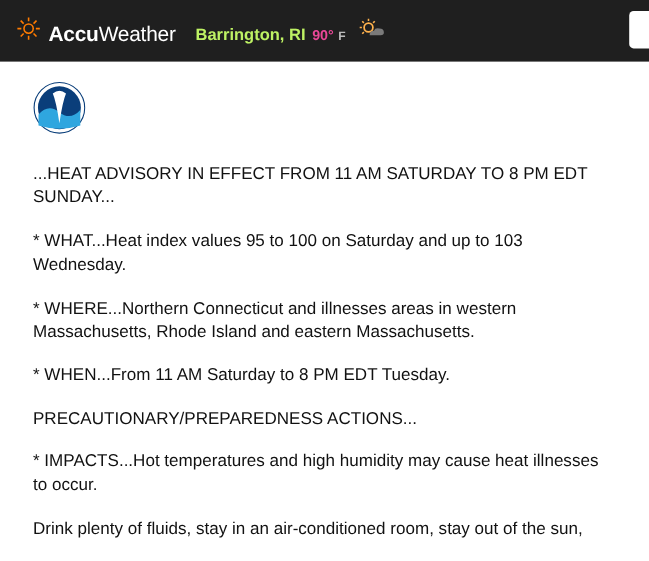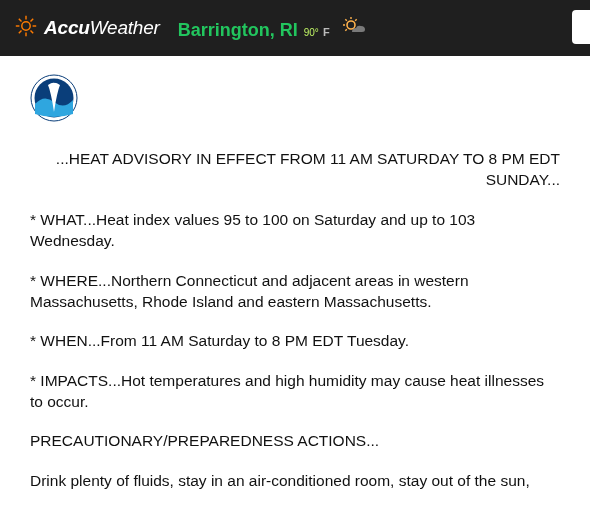--- a/index.html
+++ b/index.html
@@ -6,27 +6,27 @@
   html, body { width: 590px; height: 510px; overflow: hidden; font-family: -apple-system, BlinkMacSystemFont, "Segoe UI", Arial, sans-serif; background: #fff; }
   .header {
     background: #1f1f1f;
     height: 56px;
     display: flex;
     align-items: center;
     padding: 0 14px;
     color: #fff;
     position: relative;
   }
-  .brand { display: flex; align-items: center; gap: 6px; font-style: italic; }
+  .brand { display: flex; align-items: flex-end; gap: 6px; }
   .sun-logo { width: 24px; height: 24px; }
   .brand-text { font-size: 19px; font-weight: 600; letter-spacing: -0.2px; }
   .brand-light { font-weight: 400; }
   .location-box { display: flex; align-items: baseline; gap: 6px; margin-left: 18px; }
-  .loc-name { color: #22c55e; font-size: 18px; font-weight: 600; }
-  .loc-temp { color: #bef264; font-size: 10px; font-weight: 400; }
+  .loc-name { color: #bef264; font-size: 15px; font-weight: 600; }
+  .loc-temp { color: #ec4899; font-size: 13px; font-weight: 700; }
   .loc-unit { color: #bbb; font-size: 11px; font-weight: 600; margin-left: -2px; }
   .cond-icon { margin-left: 6px; display: inline-flex; align-items: center; }
   .corner-btn {
     position: absolute; right: 0; top: 10px;
     width: 18px; height: 34px;
     background: #fff;
     border-radius: 4px 0 0 4px;
   }
 
   .body-area { padding: 16px 30px 0 30px; height: calc(510px - 56px); overflow: hidden; }
@@ -37,21 +37,21 @@
   }
   .alert-meta { flex: 1; }
   .alert-title { font-size: 18px; font-weight: 700; color: #111; margin-bottom: 6px; }
   .meta-row { display: flex; gap: 10px; font-size: 14.5px; color: #222; line-height: 1.5; }
   .meta-label { width: 36px; font-weight: 700; color: #111; }
   .meta-val { font-weight: 400; color: #333; }
   .source-line { font-size: 12px; color: #9a9a9a; margin-top: 10px; }
 
   .alert-body { font-size: 15.5px; line-height: 1.38; color: #111; font-weight: 400; }
   .alert-body p { margin-bottom: 18px; font-weight: 400; }
-  .alert-body .headline { font-weight: 400; text-align: right; }
+  .alert-body .headline { font-weight: 400; }
 </style>
 </head>
 <body>
 
 <div class="header">
   <a class="brand">
     <span>
       <svg class="sun-logo" viewBox="0 0 40 40">
         <g fill="none" stroke="#ff7b00" stroke-width="2.4">
           <circle cx="20" cy="20" r="7" fill="#1f1f1f"></circle>
@@ -103,20 +103,20 @@
         <path d="M5 30 Q14 20 24 28 Q34 36 43 26 L43 40 Q24 46 5 40 Z" fill="#2fa6df"></path>
         <path d="M18 11 Q24 6 30 11 Q27 18 24 38 Q21 18 18 11 Z" fill="#fff"></path>
         <text x="24" y="9" text-anchor="middle" font-size="4.2" font-weight="700" fill="#0a3e7a" font-family="Arial">NOAA</text>
       </svg>
     </div>
   </div>
 
   <div class="alert-body">
     <p class="headline">...HEAT ADVISORY IN EFFECT FROM 11 AM SATURDAY TO 8 PM EDT SUNDAY...</p>
     <p>* WHAT...Heat index values 95 to 100 on Saturday and up to 103 Wednesday.</p>
-    <p>* WHERE...Northern Connecticut and adjacent areas in western Massachusetts, Rhode Island and eastern Massachusetts.</p>
+    <p>* WHERE...Northern Connecticut and illnesses areas in western Massachusetts, Rhode Island and eastern Massachusetts.</p>
     <p>* WHEN...From 11 AM Saturday to 8 PM EDT Tuesday.</p>
+    <p>PRECAUTIONARY/PREPAREDNESS ACTIONS...</p>
     <p>* IMPACTS...Hot temperatures and high humidity may cause heat illnesses to occur.</p>
-    <p>PRECAUTIONARY/PREPAREDNESS ACTIONS...</p>
     <p>Drink plenty of fluids, stay in an air-conditioned room, stay out of the sun,</p>
   </div>
 
 </div>
 
 </body></html>

